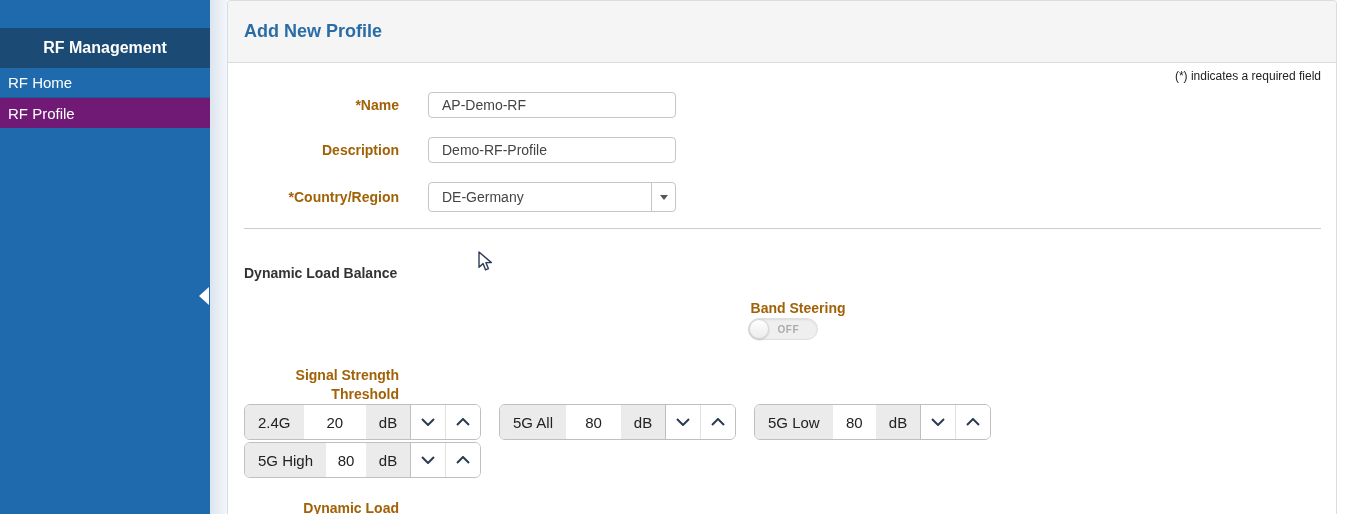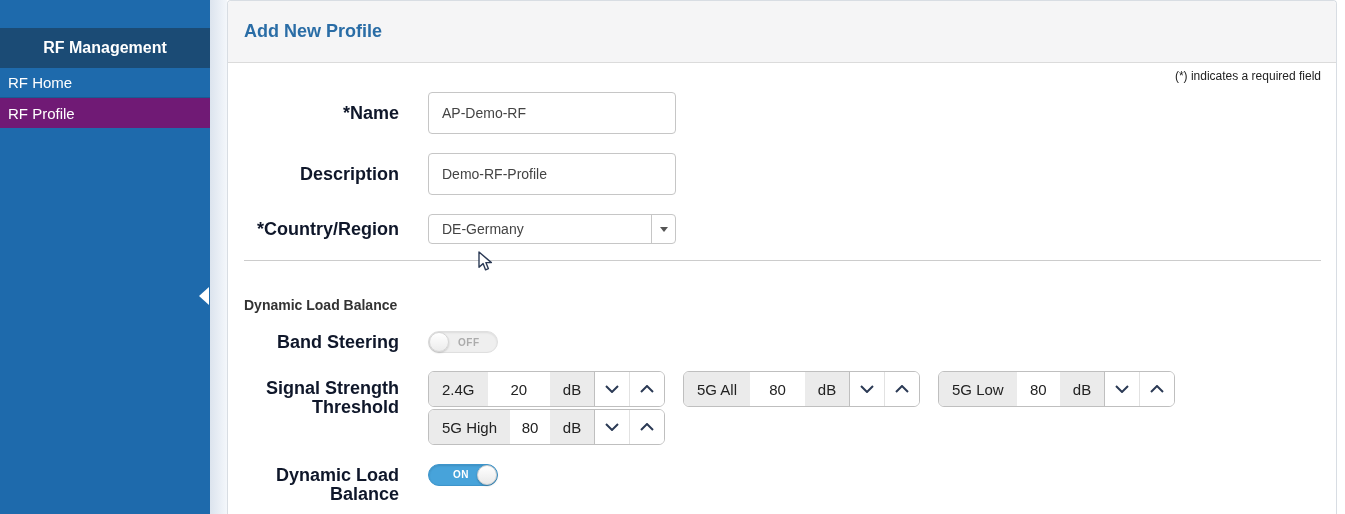--- a/index.html
+++ b/index.html
@@ -28,41 +28,41 @@
            border:1px solid #D8DDE3; border-bottom:none; border-radius:4px 4px 0 0; }
   .panel-header { height:62px; background:#F5F5F6; border-bottom:1px solid #DBDBDB;
                   display:flex; align-items:center; padding-left:16px;
                   border-radius:4px 4px 0 0; }
   .panel-title { color:#2A6DA6; font-size:18px; font-weight:bold; }
   .content { padding:0 15px 0 16px; }
   .required-note { margin-top:6px; text-align:right; font-size:12px; color:#222; }
 
   .form-row { display:flex; align-items:center; margin-top:19px; }
   .form-row.first { margin-top:9px; }
-  .lbl-col { width:155px; text-align:right; font-size:18px; font-weight:bold;
-             color:#0f172a; margin-right:29px; line-height:19px; white-space:pre-line; }
-  .txt-input { width:248px; height:42px; border:1px solid #C6C6C6; border-radius:4px;
+  .lbl-col { width:155px; text-align:right; font-size:14px; font-weight:bold;
+             color:#a16207; margin-right:29px; line-height:19px; white-space:pre-line; }
+  .txt-input { width:248px; height:26px; border:1px solid #C6C6C6; border-radius:4px;
                padding:0 13px; font-size:14px; color:#444;
                font-family:"Liberation Sans", sans-serif; background:#fff; }
   .select-box { width:248px; height:30px; border:1px solid #C6C6C6; border-radius:4px;
                 display:flex; align-items:stretch; background:#fff; cursor:pointer; }
   .select-value { flex:1; display:flex; align-items:center; padding-left:13px;
                   font-size:14px; color:#444; }
   .select-arrow-btn { width:24px; border-left:1px solid #C6C6C6; display:flex;
                       align-items:center; justify-content:center; }
   .caret-down { width:0; height:0; border-left:4px solid transparent;
                 border-right:4px solid transparent; border-top:5px solid #555; }
 
   .divider { height:1px; background:#CCCCCC; border:none; }
   .divider.top { margin-top:16px; }
   .divider.bottom { margin-top:23px; }
 
   .section-title { margin-top:36px; font-size:14px; font-weight:bold; color:#333; }
 
-  .ctl-row { display:flex; align-items:center; margin-top:18px; }
+  .ctl-row { display:flex; align-items:center; margin-top:18px;flex-direction:column; }
   .ctl-row.top-align { align-items:flex-start; }
   .ctl-row.top-align .lbl-col { padding-top:8px; }
   .ctl-row.dlb-align .lbl-col { padding-top:2px; }
 
   
   .toggle { position:relative; width:70px; height:22px; border-radius:11px;
             cursor:pointer; font-size:10px; font-weight:bold; letter-spacing:.5px;text-align:center; }
   .toggle.off { background:#EFEFEF; border:1px solid #DFDFDF;
                 box-shadow:inset 0 1px 2px rgba(0,0,0,.08); }
   .toggle.off .knob { position:absolute; left:0; top:0; width:20px; height:20px;

